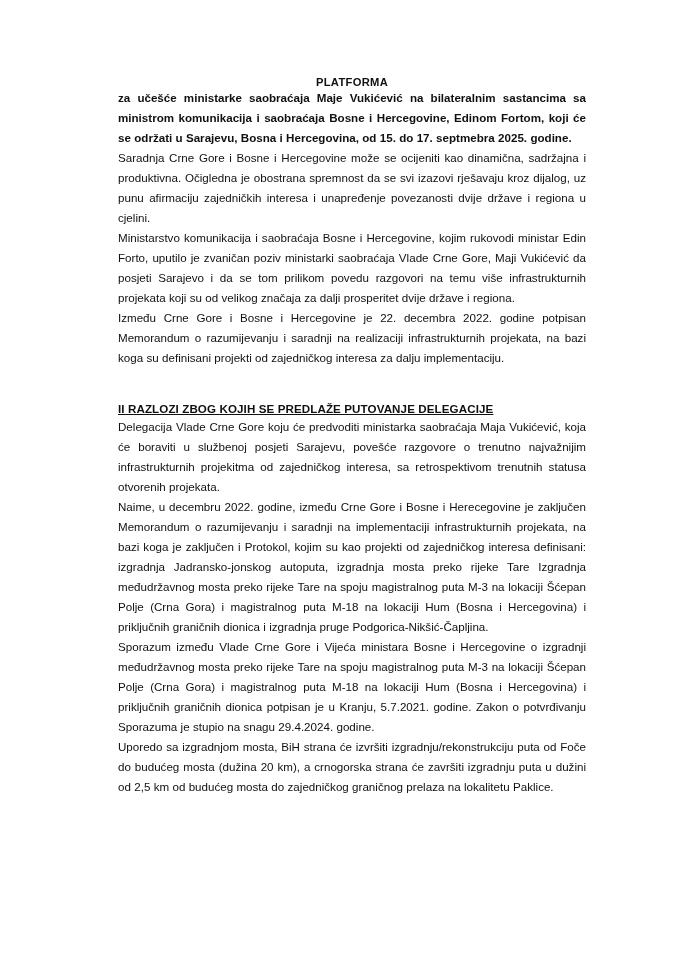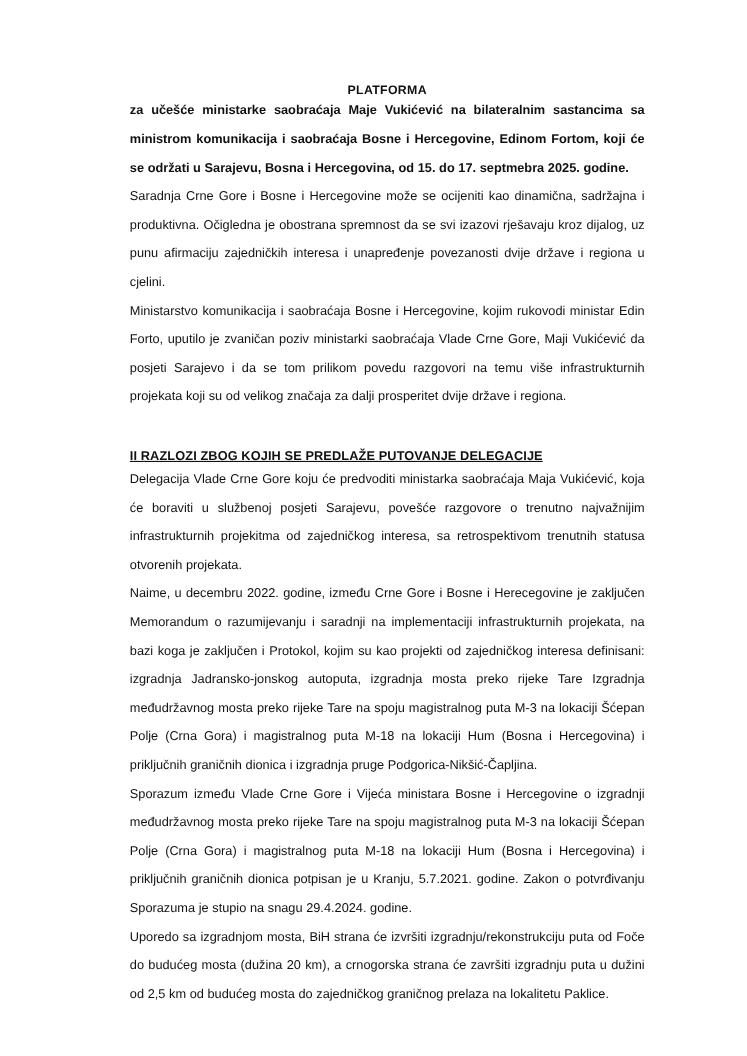--- a/index.html
+++ b/index.html
@@ -29,21 +29,21 @@
     text-align: center;
     font-weight: bold;
     font-size: 11.2px;
     letter-spacing: 0.3px;
     margin: 0;
     padding-top: 76px;
   }
   p.para {
     margin: 0;
     font-size: 11.6px;
-    line-height: 26px;
+    line-height: 20px;
     text-align: justify;
     text-justify: inter-word;
     word-spacing: 0.1px;
   }
   .lead {
     font-weight: bold;
     margin-top: 44px;
   }
   .gap-1 { margin-top: 16px; }
   .gap-2 { margin-top: 17px; }
@@ -69,20 +69,21 @@
   <div class="content">
 
     <h1 class="doc-title">PLATFORMA</h1>
 
     <p class="para lead">za učešće ministarke saobraćaja Maje Vukićević na bilateralnim sastancima sa ministrom komunikacija i saobraćaja Bosne i Hercegovine, Edinom Fortom, koji će se održati u Sarajevu, Bosna i Hercegovina, od 15. do 17. septmebra 2025. godine.</p>
 
     <p class="para gap-2">Saradnja Crne Gore i Bosne i Hercegovine može se ocijeniti kao dinamična, sadržajna i produktivna. Očigledna je obostrana spremnost da se svi izazovi rješavaju kroz dijalog, uz punu afirmaciju zajedničkih interesa i unapređenje povezanosti dvije države i regiona u cjelini.</p>
 
     <p class="para gap-1">Ministarstvo komunikacija i saobraćaja Bosne i Hercegovine, kojim rukovodi ministar Edin Forto, uputilo je zvaničan poziv ministarki saobraćaja Vlade Crne Gore, Maji Vukićević da posjeti Sarajevo i da se tom prilikom povedu razgovori na temu više infrastrukturnih projekata koji su od velikog značaja za dalji prosperitet dvije države i regiona.</p>
 
+    <p class="para gap-3">Između Crne Gore i Bosne i Hercegovine je 22. decembra 2022. godine potpisan Memorandum o razumijevanju i saradnji na realizaciji infrastrukturnih projekata, na bazi koga su definisani projekti od zajedničkog interesa za dalju implementaciju.</p>
 
     <h2 class="section-heading">II RAZLOZI ZBOG KOJIH SE PREDLAŽE PUTOVANJE DELEGACIJE</h2>
 
     <p class="para gap-head">Delegacija Vlade Crne Gore koju će predvoditi ministarka saobraćaja Maja Vukićević, koja će boraviti u službenoj posjeti Sarajevu, povešće razgovore o trenutno najvažnijim infrastrukturnih projekitma od zajedničkog interesa, sa retrospektivom trenutnih statusa otvorenih projekata.</p>
 
     <p class="para gap-big"><span>Naime, u decembru 2022. godine, između Crne Gore i Bosne i Herecegovine je zaključen Memorandum o razumijevanju i saradnji na implementaciji infrastrukturnih projekata, na bazi koga je zaključen i Protokol, kojim su kao projekti od zajedničkog interesa definisani: izgradnja Jadransko-jonskog autoputa, izgradnja mosta preko rijeke Tare </span><b class="em">Izgradnja međudržavnog mosta preko rijeke Tare na spoju magistralnog puta M-3 na lokaciji Šćepan Polje (Crna Gora) i magistralnog puta M-18 na lokaciji Hum (Bosna i Hercegovina) i priključnih graničnih dionica</b><span> i izgradnja pruge Podgorica-Nikšić-Čapljina.</span></p>
 
     <p class="para gap-2">Sporazum između Vlade Crne Gore i Vijeća ministara Bosne i Hercegovine o izgradnji međudržavnog mosta preko rijeke Tare na spoju magistralnog puta M-3 na lokaciji Šćepan Polje (Crna Gora) i magistralnog puta M-18 na lokaciji Hum (Bosna i Hercegovina) i priključnih graničnih dionica potpisan je u Kranju, 5.7.2021. godine. Zakon o potvrđivanju Sporazuma je stupio na snagu 29.4.2024. godine.</p>
 
     <p class="para gap-2">Uporedo sa izgradnjom mosta, BiH strana će izvršiti izgradnju/rekonstrukciju puta od Foče do budućeg mosta (dužina 20 km), a crnogorska strana će završiti izgradnju puta u dužini od 2,5 km od budućeg mosta do zajedničkog graničnog prelaza na lokalitetu Paklice.</p>

